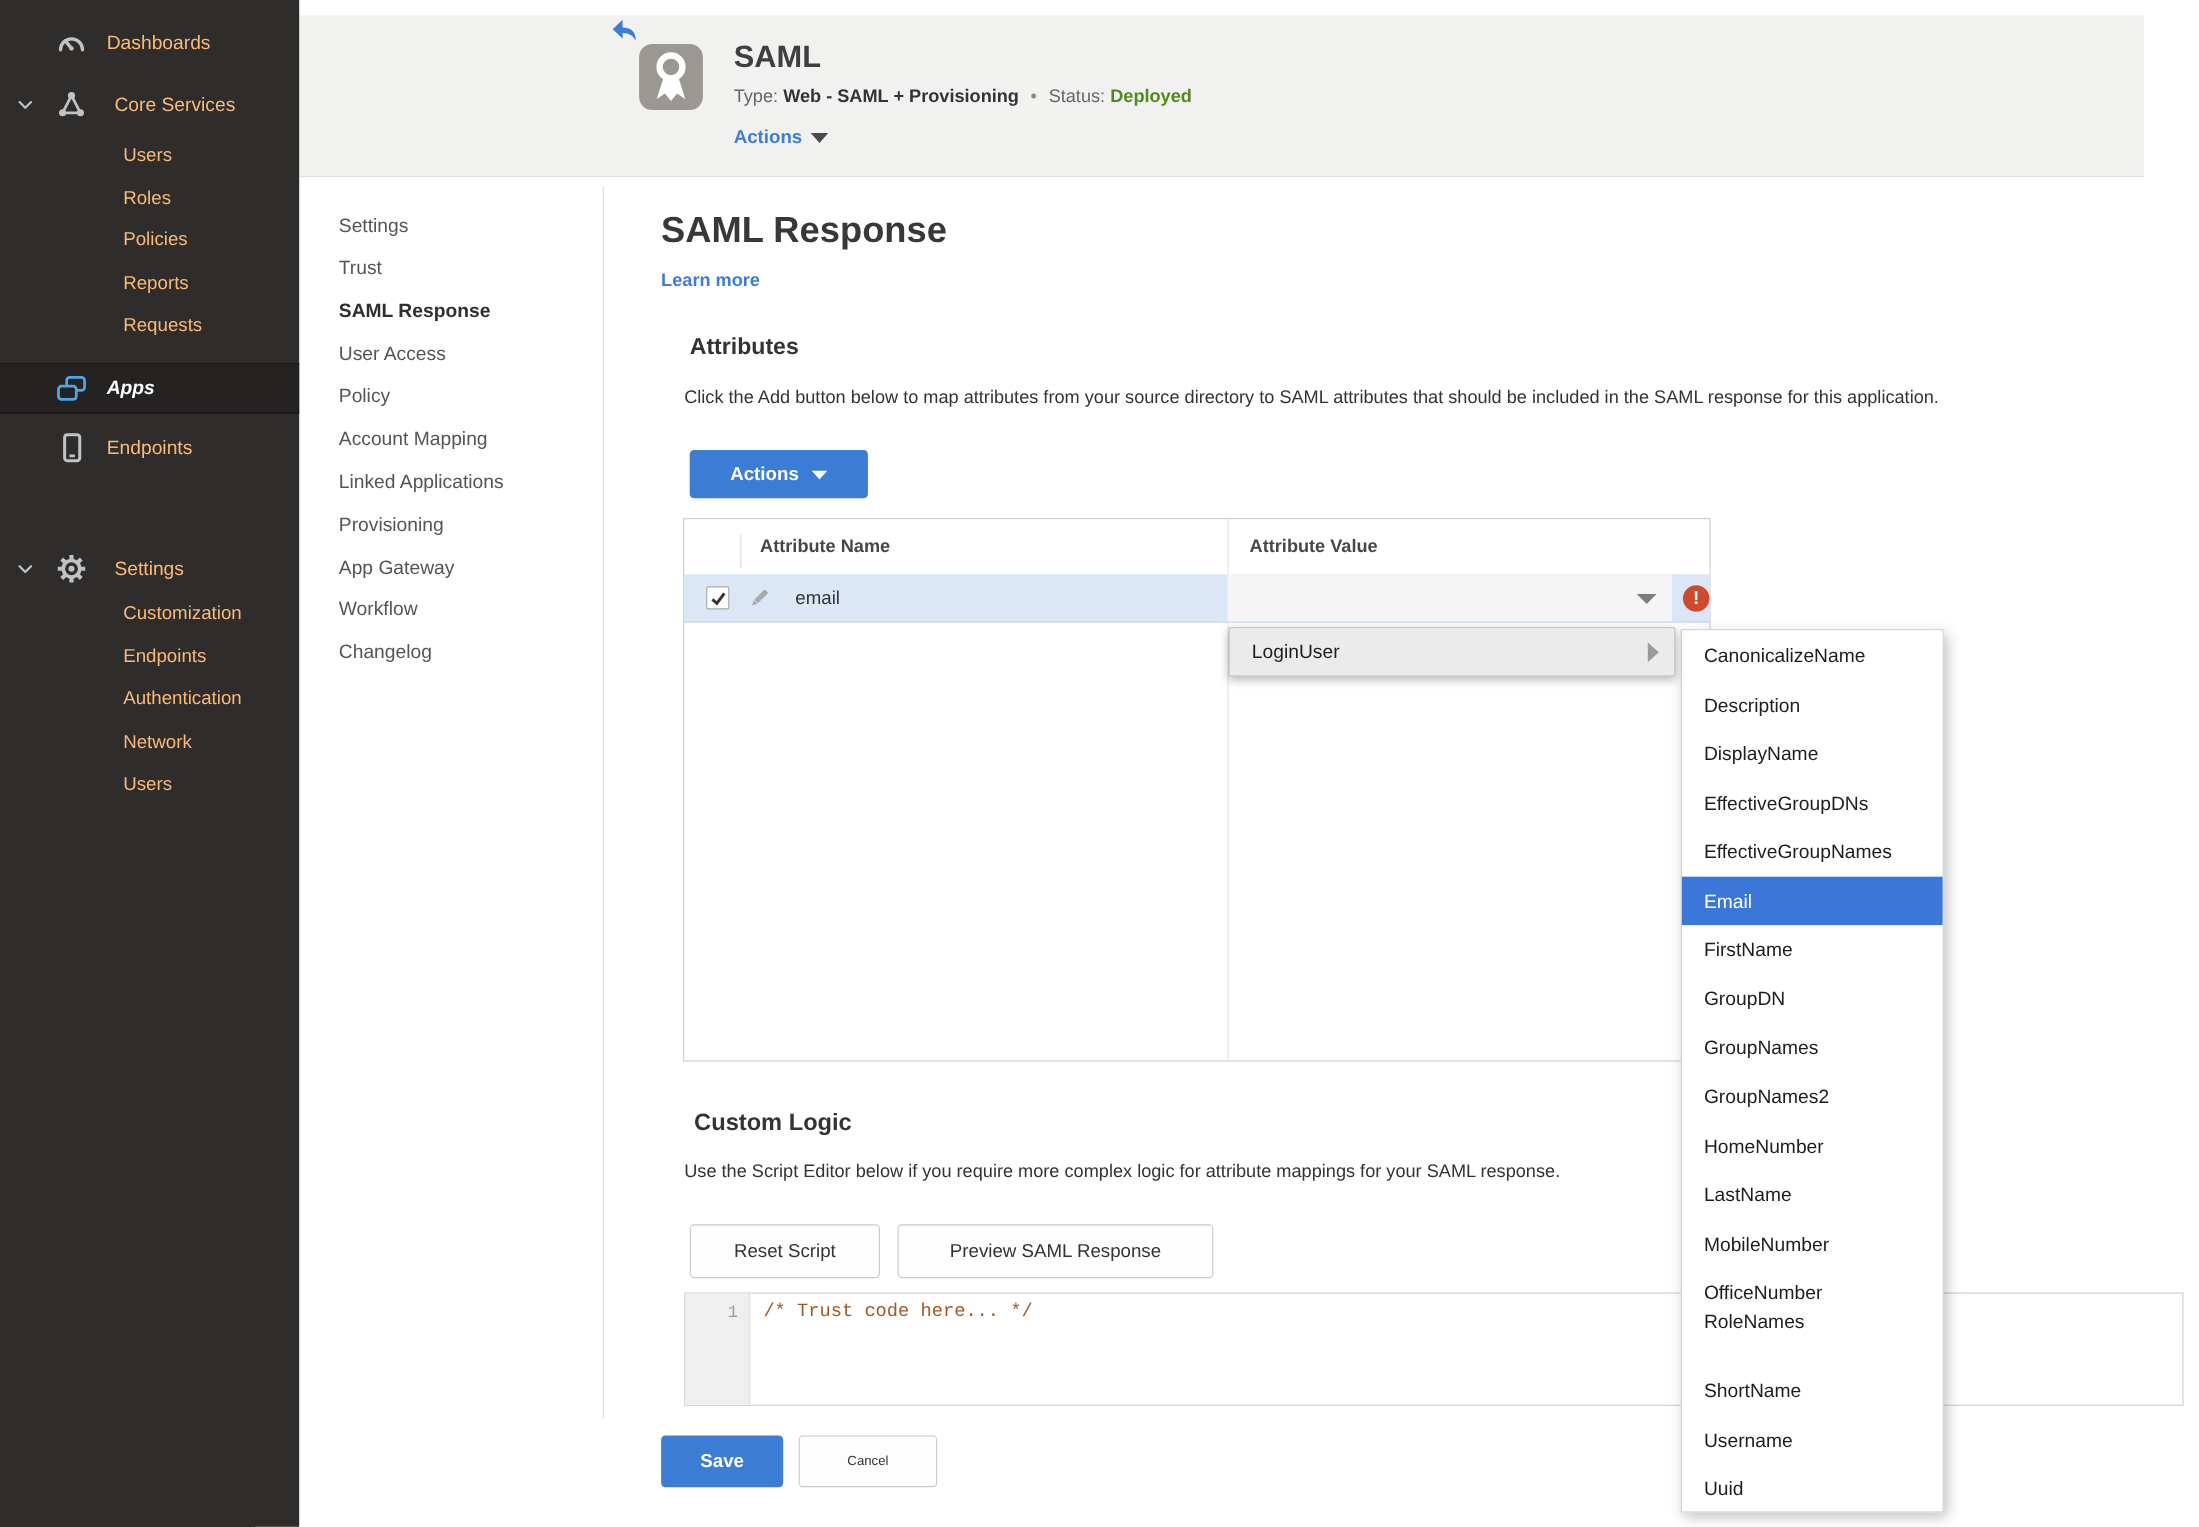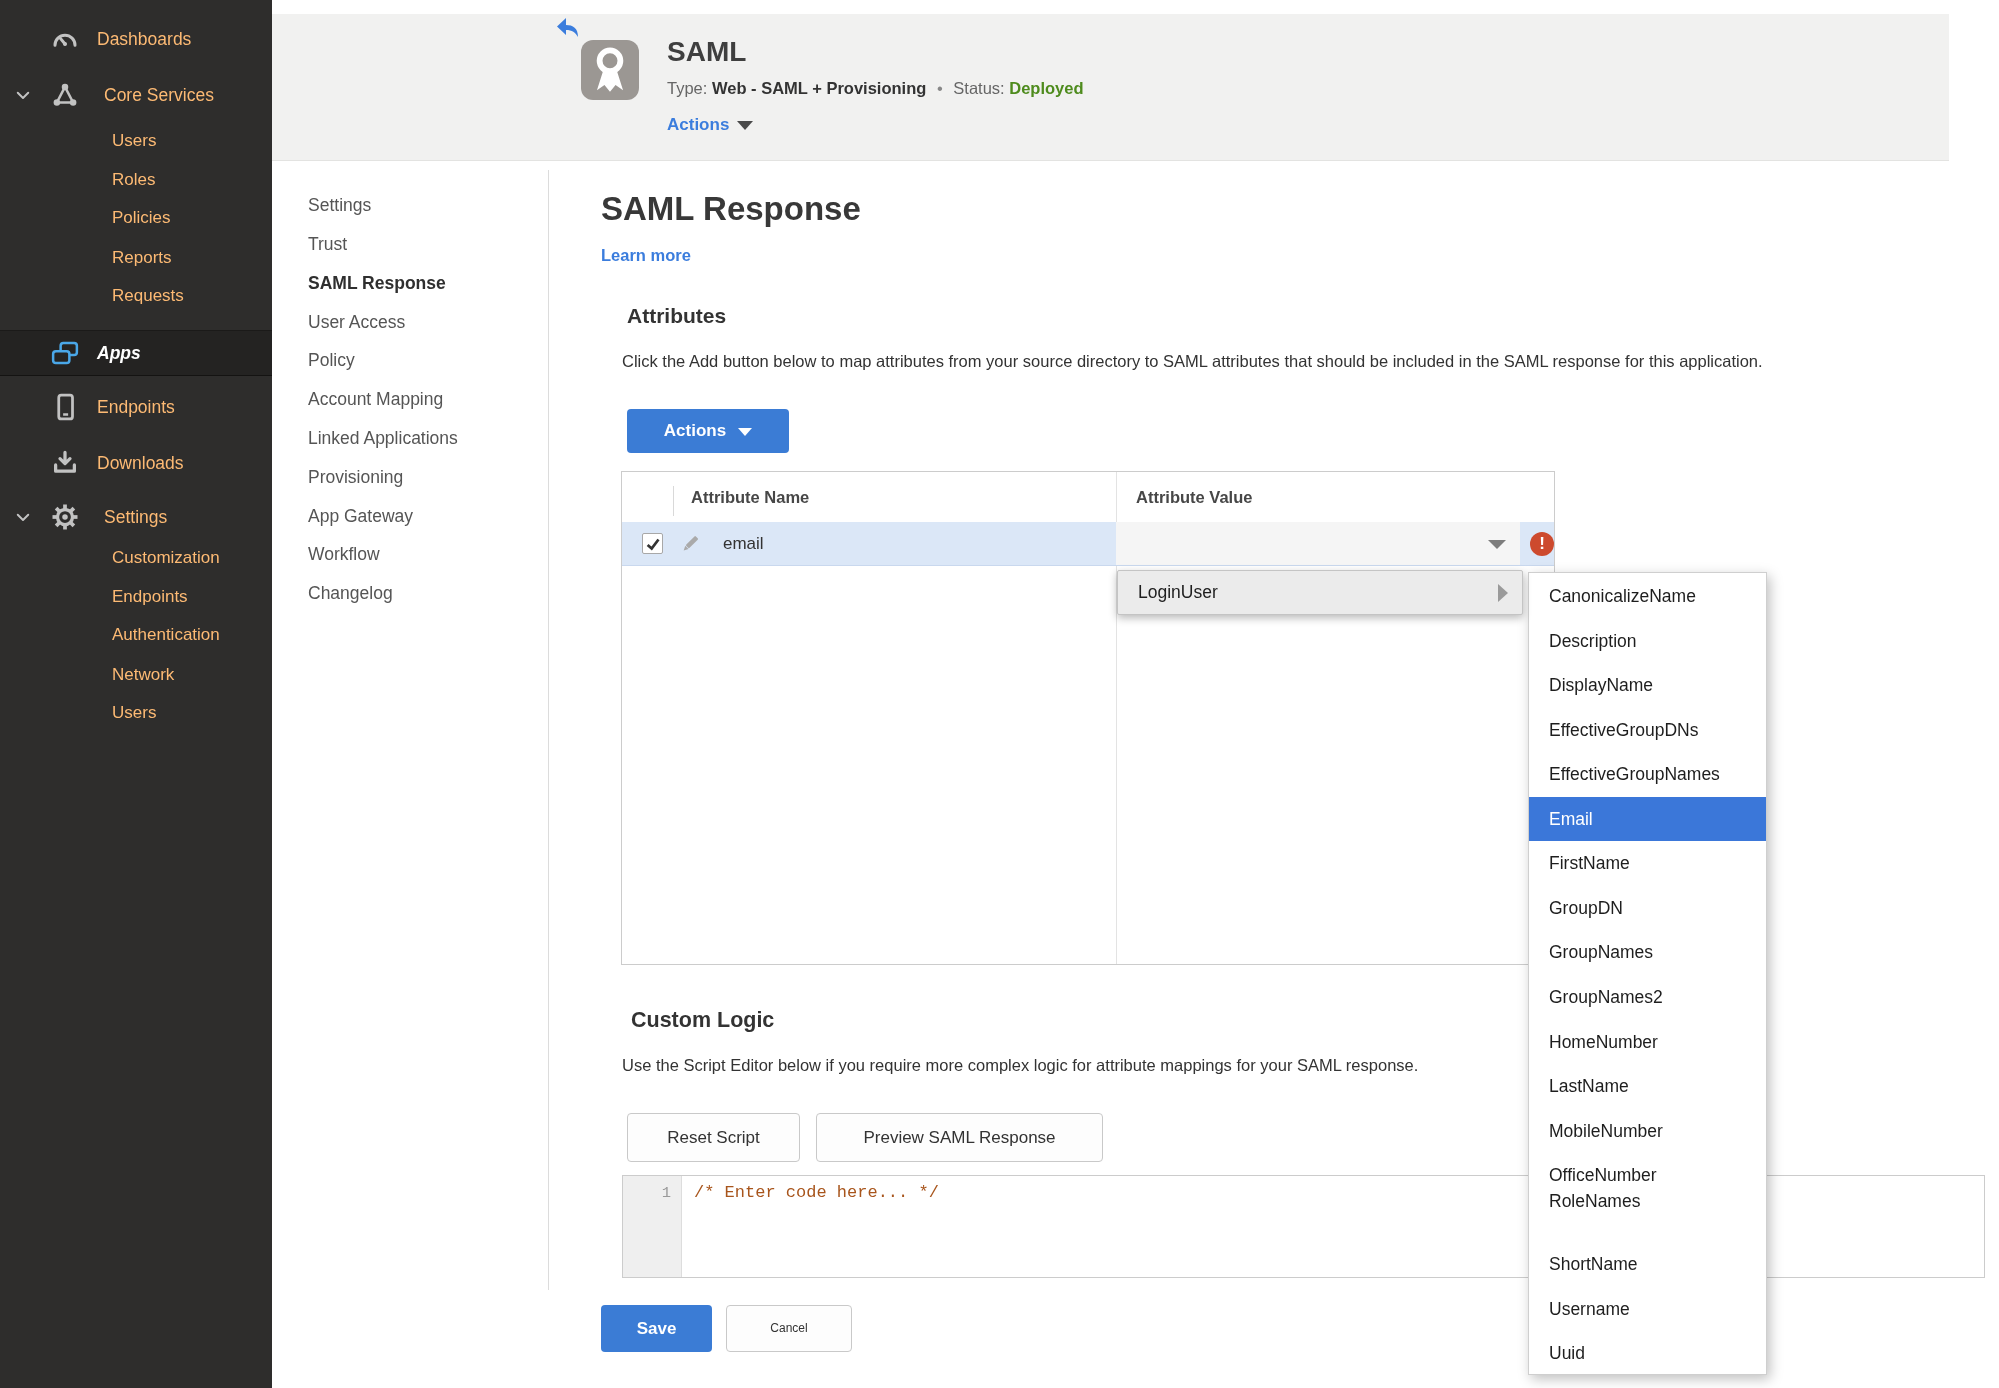--- a/index.html
+++ b/index.html
@@ -127,27 +127,20 @@
           <rect x="2.5" y="10.5" width="13" height="9.5" rx="2.2" fill="#242322" stroke="#4aa7e8" stroke-width="2"></rect>
         </svg></span>
       <span class="lbl">Apps</span>
     </div>
     <div class="side-row toplevel" style="top: 384px;">
       <span class="ic"><svg viewBox="0 0 24 24" width="30" height="30">
           <rect x="7" y="2.5" width="11" height="19" rx="2" fill="none" stroke="#c2c2c2" stroke-width="2.2"></rect>
           <line x1="10.5" y1="18" x2="14.5" y2="18" stroke="#c2c2c2" stroke-width="2"></line>
         </svg></span>
       <span class="lbl">Endpoints</span>
-    </div>
-    <div class="side-row toplevel" style="top: 440px;">
-      <span class="ic"><svg viewBox="0 0 24 24" width="30" height="30">
-          <path d="M12 3.5 v8.5 M8 8.5 L12 12.5 L16 8.5" fill="none" stroke="#c2c2c2" stroke-width="2.6" stroke-linecap="round" stroke-linejoin="round"></path>
-          <path d="M4.5 13.5 v5 h15 v-5" fill="none" stroke="#c2c2c2" stroke-width="2.6" stroke-linecap="round" stroke-linejoin="round"></path>
-        </svg></span>
-      <span class="lbl">Downloads</span>
     </div>
     <div class="side-row toplevel haschev" style="top: 494px;">
       <span class="chev"><svg viewBox="0 0 24 24" width="18" height="18">
           <polyline points="5,9 12,16 19,9" fill="none" stroke="#c2c2c2" stroke-width="2.6" stroke-linecap="round" stroke-linejoin="round"></polyline>
         </svg></span>
       <span class="ic"><svg viewBox="0 0 24 24" width="30" height="30">
           <g stroke="#c2c2c2" stroke-width="3">
             <line x1="12" y1="2" x2="12" y2="7"></line>
             <line x1="12" y1="17" x2="12" y2="22"></line>
             <line x1="2" y1="12" x2="7" y2="12"></line>
@@ -284,17 +277,17 @@
 
 <h2 id="logic-heading">Custom Logic</h2>
 <p id="logic-desc">Use the Script Editor below if you require more complex logic for attribute mappings for your SAML response.</p>
 <div class="ghost-btn" id="reset-btn">Reset Script</div>
 <div class="ghost-btn" id="preview-btn">Preview SAML Response</div>
 
 <div id="code-editor">
   <div id="gutter">
     <span id="line-no">1</span>
   </div>
-  <div id="code-text">/* Enter code here... */</div>
+  <div id="code-text">/* Trust code here... */</div>
 </div>
 
 <div id="save-btn">Save</div>
 <div id="cancel-btn">Cancel</div>
 
 </body></html>

